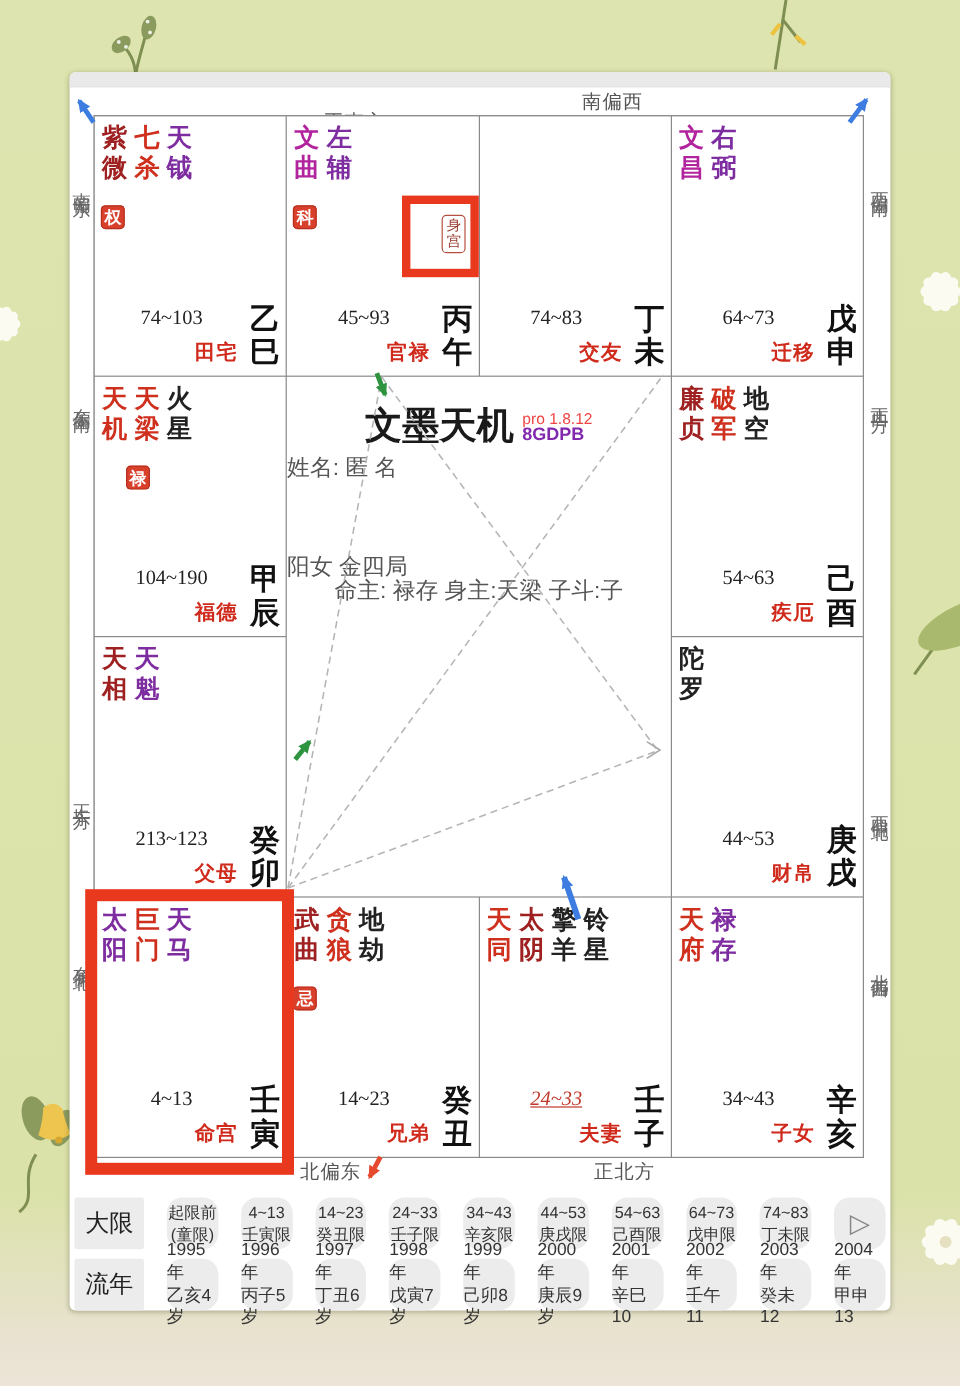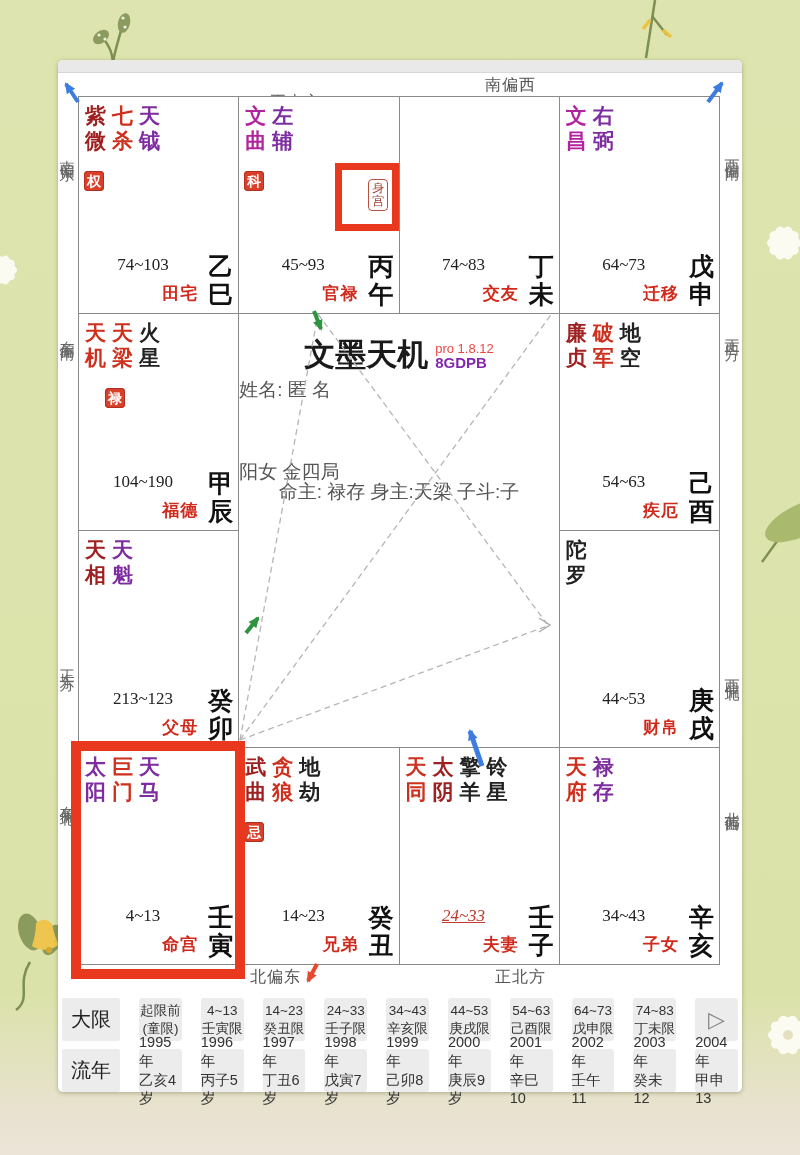--- a/index.html
+++ b/index.html
@@ -47,21 +47,21 @@
   .c-name{position:absolute;top:63px;width:100%;display:flex;justify-content:center;gap:56px;
           font-size:19px;color:#555;flex-direction:column;}
   .c-master{position:absolute;top:165px;width:100%;text-align:center;font-size:19px;color:#555;}
   .c-legend{position:absolute;top:391px;width:100%;text-align:center;font-size:18px;color:#555;}
   .c-legend b{font-weight:700;}
   
   .tables{position:absolute;left:4px;top:938px;width:676px;}
   .trow{display:flex;gap:19px;margin-bottom:8px;}
   .thead{flex:0 0 58px;background:#ececec;border-radius:2px;display:flex;align-items:center;
          justify-content:center;font-size:20px;color:#222;}
-  .tcell{flex:1;background:#ececec;border-radius:3px;display:flex;flex-direction:column;
+  .tcell{flex:1;background:#ececec;border-radius:13px;display:flex;flex-direction:column;
          align-items:center;justify-content:center;color:#333;line-height:1.3;height:43px;}
   .trow.dx .tcell{font-size:13.5px;}
   .trow.ln .tcell{font-size:14.5px;}
   .tplay{font-size:22px;color:#888;line-height:1;}
   .overlay{position:absolute;inset:0;z-index:7;pointer-events:none;}
 </style>
 </head>
 <body>
 <div class="page">
 

